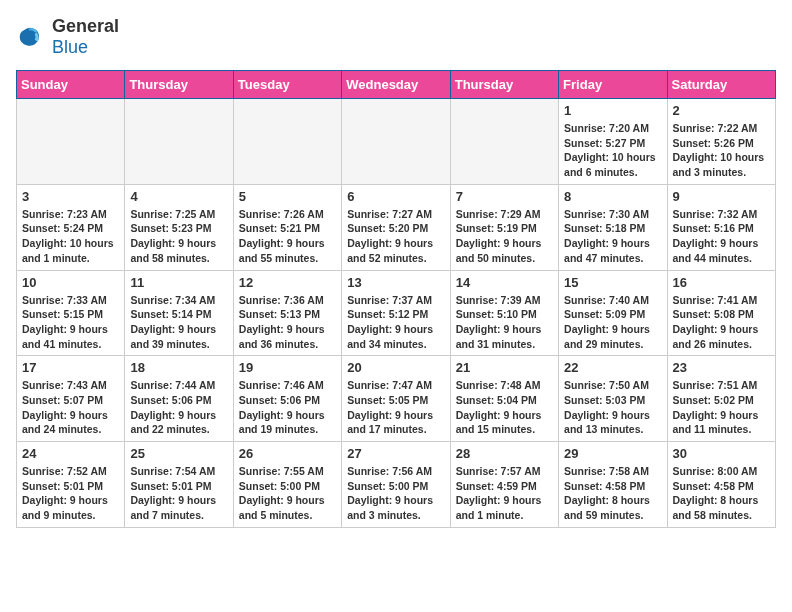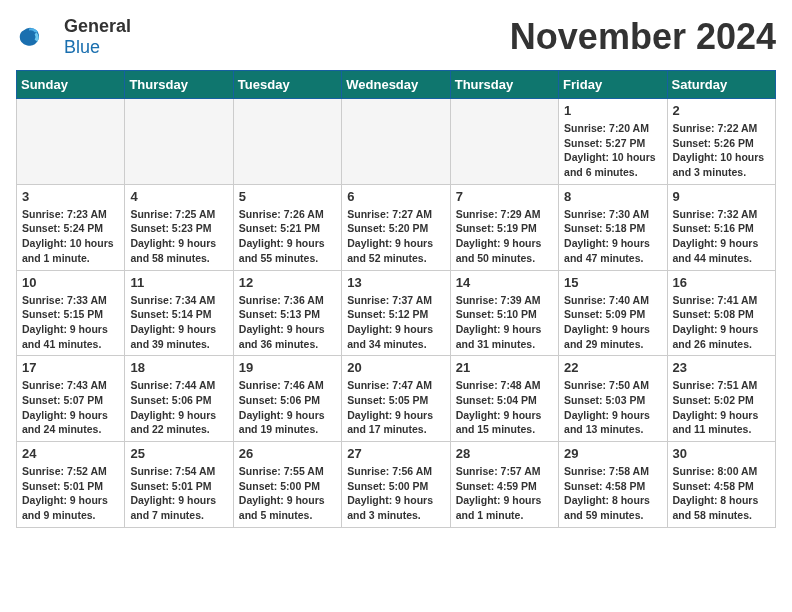--- a/index.html
+++ b/index.html
@@ -12,21 +12,21 @@
     }
     .header {
       display: flex;
       justify-content: space-between;
       align-items: flex-start;
       margin-bottom: 12px;
     }
     .logo {
       display: flex;
       align-items: center;
-      gap: 20px;
+      gap: 8px;
     }
     .logo-general { color: #333; }
     .logo-blue { color: #1a6faf; }
     .logo-icon {
       width: 28px;
       height: 28px;
     }
     .title-block {
       text-align: right;
     }
@@ -38,21 +38,21 @@
     .location {
       font-size: 16px;
       color: #555;
     }
     .calendar {
       width: 100%;
       border-collapse: collapse;
       border: 1px solid #ccc;
     }
     .calendar th {
-      background: #0f766e;
+      background: #ec4899;
       color: #fff;
       font-size: 13px;
       font-weight: bold;
       padding: 6px 4px;
       text-align: left;
       border: 1px solid #1560a0;
     }
     .calendar td {
       vertical-align: top;
       border: 1px solid #ccc;
@@ -98,21 +98,20 @@
     <div>
       <div style="display:flex; align-items:baseline; gap:0;">
         <span class="logo-general" style="font-size:18px; font-weight:bold; color:#333;">General</span>
       </div>
       <div>
         <span class="logo-blue" style="font-size:18px; font-weight:normal; color:#1a6faf;">Blue</span>
       </div>
     </div>
   </div>
   <div class="title-block">
-    <div class="month-title">November 2024</div>
   </div>
 </div>
 
 <table class="calendar">
   <thead>
     <tr>
       <th>Sunday</th>
       <th>Thursday</th>
       <th>Tuesday</th>
       <th>Wednesday</th>

